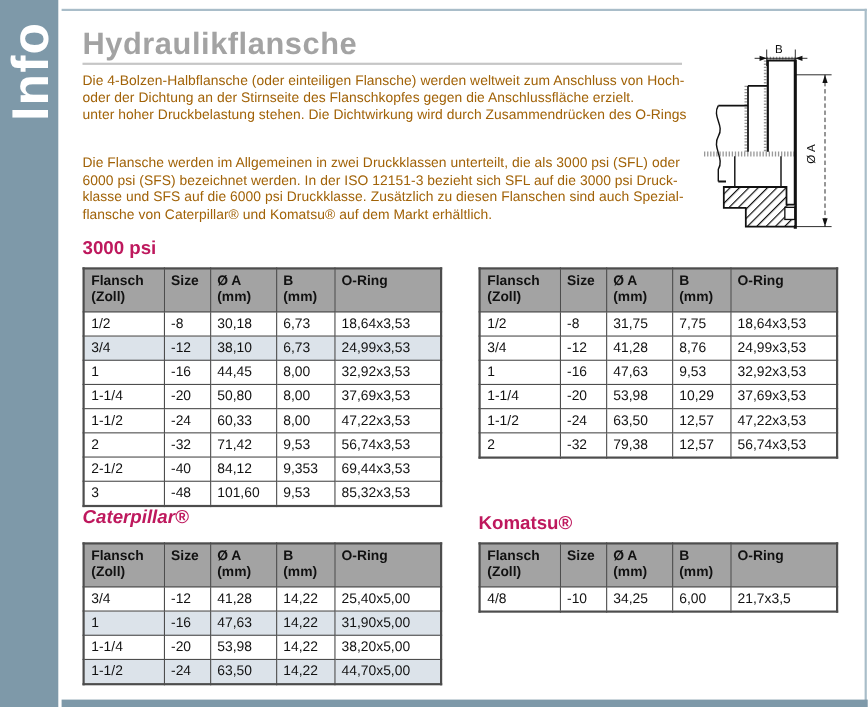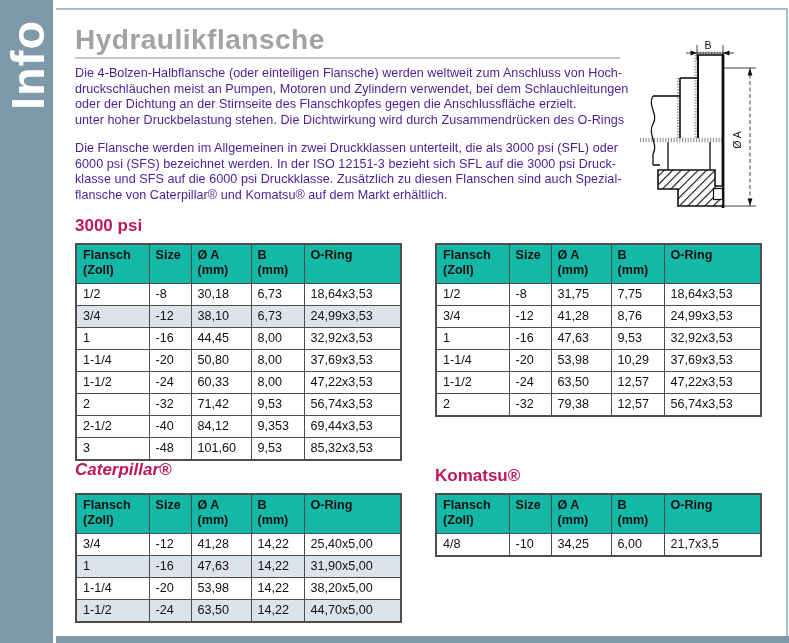--- a/index.html
+++ b/index.html
@@ -13,39 +13,39 @@
 
   .frame { position:absolute; left:56px; top:8px; right:1px; bottom:0;
            border-top:2px solid #A9BDC9; border-right:2px solid #A9BDC9; }
   .bottom-bar { position:absolute; left:56px; right:0; bottom:0; height:7px; background:#7E99A9; }
 
   .title { position:absolute; left:75px; top:24px; margin:0; font-size:28px; font-weight:bold;
            color:#A3A3A3; letter-spacing:0.5px; }
   .title-rule { position:absolute; left:75px; top:57px; width:545px; height:2px; background:#C6C6C6; }
 
   .para { position:absolute; left:75px; width:560px; font-size:12.6px; line-height:15.6px;
-          color:#4c1d95; letter-spacing:0.05px; }
+          color:#a16207; letter-spacing:0.05px; }
   .p1 { top:66px; }
   .p2 { top:141px; }
 
   .tbl-title { position:absolute; margin:0; font-size:17px; font-weight:bold; color:#be185d; }
   .tt-3000 { left:75px;  top:216px; }
   .tt-6000 { left:435px; top:216px;margin-top:45px; }
   .tt-cat  { left:75px;  top:460px;font-style:italic; }
   .tt-kom  { left:435px; top:466px; }
 
   table.data-table { position:absolute; border-collapse:collapse; table-layout:fixed;
                      font-size:12.6px; color:#111; border:2px solid #4D4D4D; background:#fff; }
   .pos-3000 { left:75px;  top:243px; }
   .pos-6000 { left:435px; top:243px; }
   .pos-cat  { left:75px;  top:493px; }
   .pos-kom  { left:435px; top:493px; }
 
   .data-table th, .data-table td { border:1px solid #4D4D4D; text-align:left; vertical-align:top; }
-  .data-table th { background:#14b8a6; font-weight:bold; padding:3px 6px; line-height:15px;
+  .data-table th { background:#a3a3a3; font-weight:bold; padding:3px 6px; line-height:15px;
                    height:32px; white-space:pre-line; }
   .data-table td { padding:3px 6px; line-height:14.5px; height:15px; white-space:nowrap; }
   .data-table tr.shaded td { background:#DCE3EA; }
 
   .drawing { position:absolute; left:620px; top:10px; }
 </style>
 </head>
 <body>
 
 <div class="page">
@@ -55,21 +55,20 @@
   </div>
 
   <div class="frame"></div>
   <div class="bottom-bar"></div>
 
   <h1 class="title">Hydraulikflansche</h1>
   <div class="title-rule"></div>
 
   <div class="para p1">
       <div>Die 4-Bolzen-Halbflansche (oder einteiligen Flansche) werden weltweit zum Anschluss von Hoch-</div>
-      <div>druckschläuchen meist an Pumpen, Motoren und Zylindern verwendet, bei dem Schlauchleitungen</div>
       <div>oder der Dichtung an der Stirnseite des Flanschkopfes gegen die Anschlussfläche erzielt.</div>
       <div>unter hoher Druckbelastung stehen. Die Dichtwirkung wird durch Zusammendrücken des O-Rings</div>
     </div>
   <div class="para p2">
       <div>Die Flansche werden im Allgemeinen in zwei Druckklassen unterteilt, die als 3000 psi (SFL) oder</div>
       <div>6000 psi (SFS) bezeichnet werden. In der ISO 12151-3 bezieht sich SFL auf die 3000 psi Druck-</div>
       <div>klasse und SFS auf die 6000 psi Druckklasse. Zusätzlich zu diesen Flanschen sind auch Spezial-</div>
       <div>flansche von Caterpillar® und Komatsu® auf dem Markt erhältlich.</div>
     </div>
 

